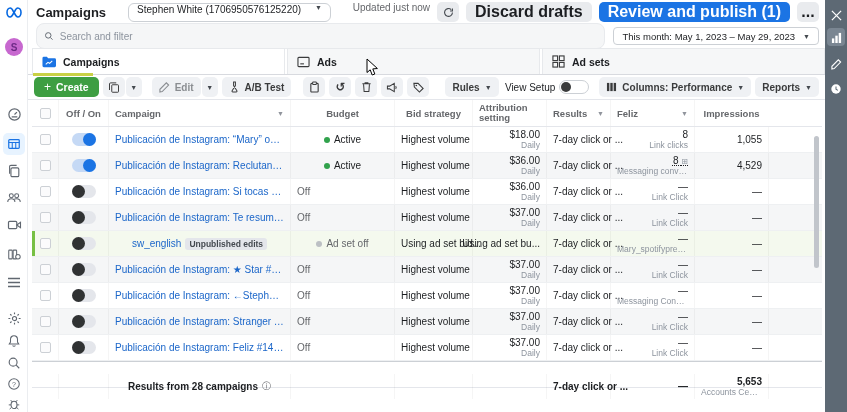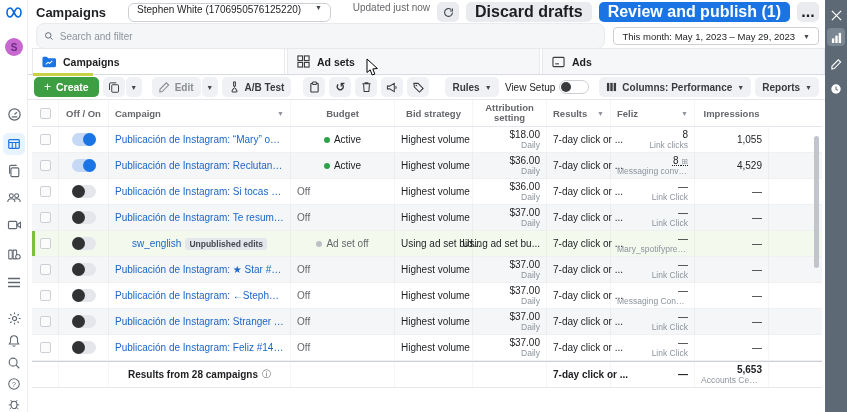--- a/index.html
+++ b/index.html
@@ -94,21 +94,21 @@
   .link { color:#1b66c9; text-decoration:none; white-space:nowrap; overflow:hidden; text-overflow:ellipsis; }
   .badge { background:#e4e6eb; border-radius:3px; font-size:8.5px; font-weight:bold; color:#44494f;
     padding:1px 4px; margin-left:4px; white-space:nowrap; }
   .dot { width:6px; height:6px; border-radius:50%; display:inline-block; }
   .dot.g { background:#31a24c; } .dot.gr { background:#bcc0c4; }
   .off-txt { color:#65676b; }
   .sub { font-size:8.5px; color:#8d949e; white-space:nowrap; overflow:hidden; text-overflow:ellipsis; max-width:100%; }
   .val { white-space:nowrap; }
   .namecell { flex-direction:row !important; align-items:center; }
   .tfoot { height:27px; border-top:1px solid #ccd0d5; border-bottom:1px solid #e4e6eb; }
-  .tfoot .td { font-weight:bold; }
+  .tfoot .td { font-weight:bold;margin-top:12px; }
   .foot-sum { flex-direction:row !important; align-items:center; gap:4px; font-size:10px; }
   .info-ic { color:#65676b; font-size:9px; font-weight:normal; }
 
   .vthumb { position:absolute; left:786px; top:136px; width:5px; height:132px; background:#c1c5cb; border-radius:3px; }
   .cursor { position:absolute; left:338px; top:58px; z-index:50; pointer-events:none; }
 
   svg { display:block; }
 </style>
 </head>
 <body>
@@ -263,34 +263,34 @@
 
   <div class="tabs">
     <div class="tab active">
       <svg width="14" height="12" viewBox="0 0 15 12">
           <path d="M0.5 2A1.5 1.5 0 012 0.5h3.2L6.6 2h6.9A1.5 1.5 0 0115 3.5V10A1.5 1.5 0 0113.5 11.5H2A1.5 1.5 0 01.5 10V2z" fill="#1b74e4"></path>
           <path d="M4 8.5l2.4-2.2 1.8 1.2 2.8-2.7" stroke="#fff" stroke-width="1.1" fill="none"></path>
         </svg>
       <span>Campaigns</span>
     </div>
     <div class="tab">
+      <svg width="13" height="12" viewBox="0 0 14 13">
+          <rect x="1" y="1.5" width="12" height="10" rx="1" fill="none" stroke="#3a3b3c" stroke-width="1.2"></rect>
+          <path d="M3.5 8.5h4" stroke="#3a3b3c" stroke-width="1.2"></path>
+        </svg>
+      <span>Ads</span>
+    </div>
+    <div class="tab">
       <svg width="13" height="13" viewBox="0 0 14 14">
           <rect x="1" y="1" width="5" height="5" fill="none" stroke="#3a3b3c" stroke-width="1.2"></rect>
           <rect x="8" y="1" width="5" height="5" fill="none" stroke="#3a3b3c" stroke-width="1.2"></rect>
           <rect x="1" y="8" width="5" height="5" fill="none" stroke="#3a3b3c" stroke-width="1.2"></rect>
           <rect x="8" y="8" width="5" height="5" fill="none" stroke="#3a3b3c" stroke-width="1.2"></rect>
         </svg>
       <span>Ad sets</span>
-    </div>
-    <div class="tab">
-      <svg width="13" height="12" viewBox="0 0 14 13">
-          <rect x="1" y="1.5" width="12" height="10" rx="1" fill="none" stroke="#3a3b3c" stroke-width="1.2"></rect>
-          <path d="M3.5 8.5h4" stroke="#3a3b3c" stroke-width="1.2"></path>
-        </svg>
-      <span>Ads</span>
     </div>
   </div>
 
   <div class="toolbar">
     <button class="create-btn">
       <span style="font-size:12px;font-weight:normal">+</span>
       <span>Create</span>
     </button>
     <span class="grp">
       <button class="tb sq">
@@ -375,21 +375,21 @@
       <div class="td c-center">
           <span class="cb"></span>
         </div>
       <div class="td">Off / On</div>
       <div class="td hflex">
           <span>Campaign</span>
           <span class="sortc">▼</span>
         </div>
       <div class="td">Budget</div>
       <div class="td">Bid strategy</div>
-      <div class="td" style="text-align:center;align-items:center;line-height:1.1">Attribution setting</div>
+      <div class="td" style="align-items:center;line-height:1.1">Attribution setting</div>
       <div class="td hflex">
           <span>Results</span>
           <span class="sortc">▼</span>
         </div>
       <div class="td hflex">
           <span>Feliz</span>
           <span class="sortc">▼</span>
         </div>
       <div class="td">Impressions</div>
     </div>

